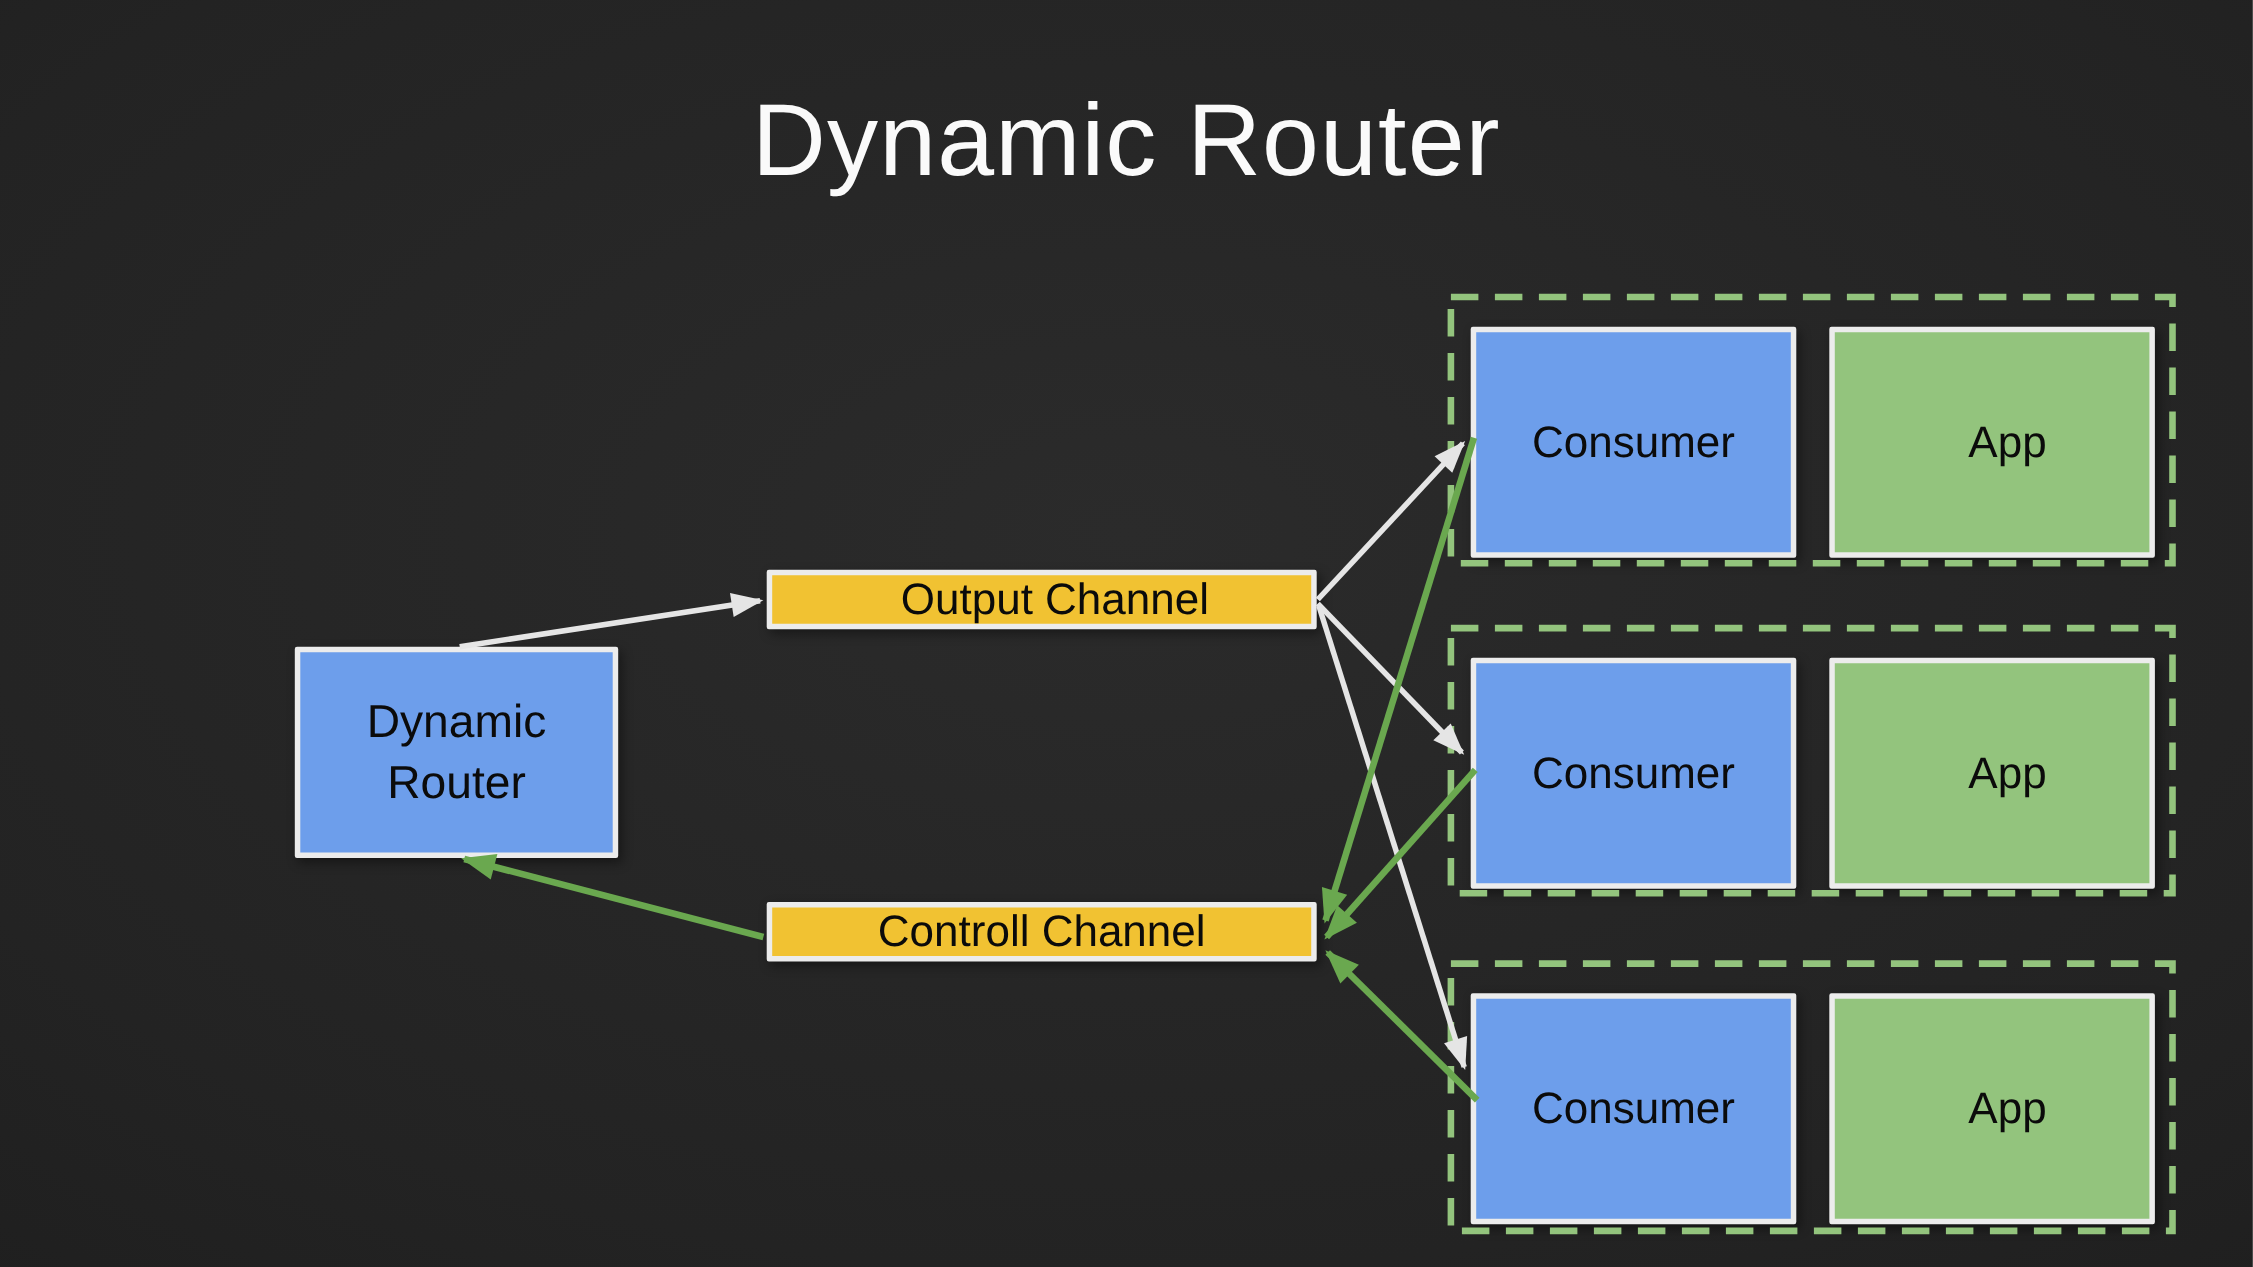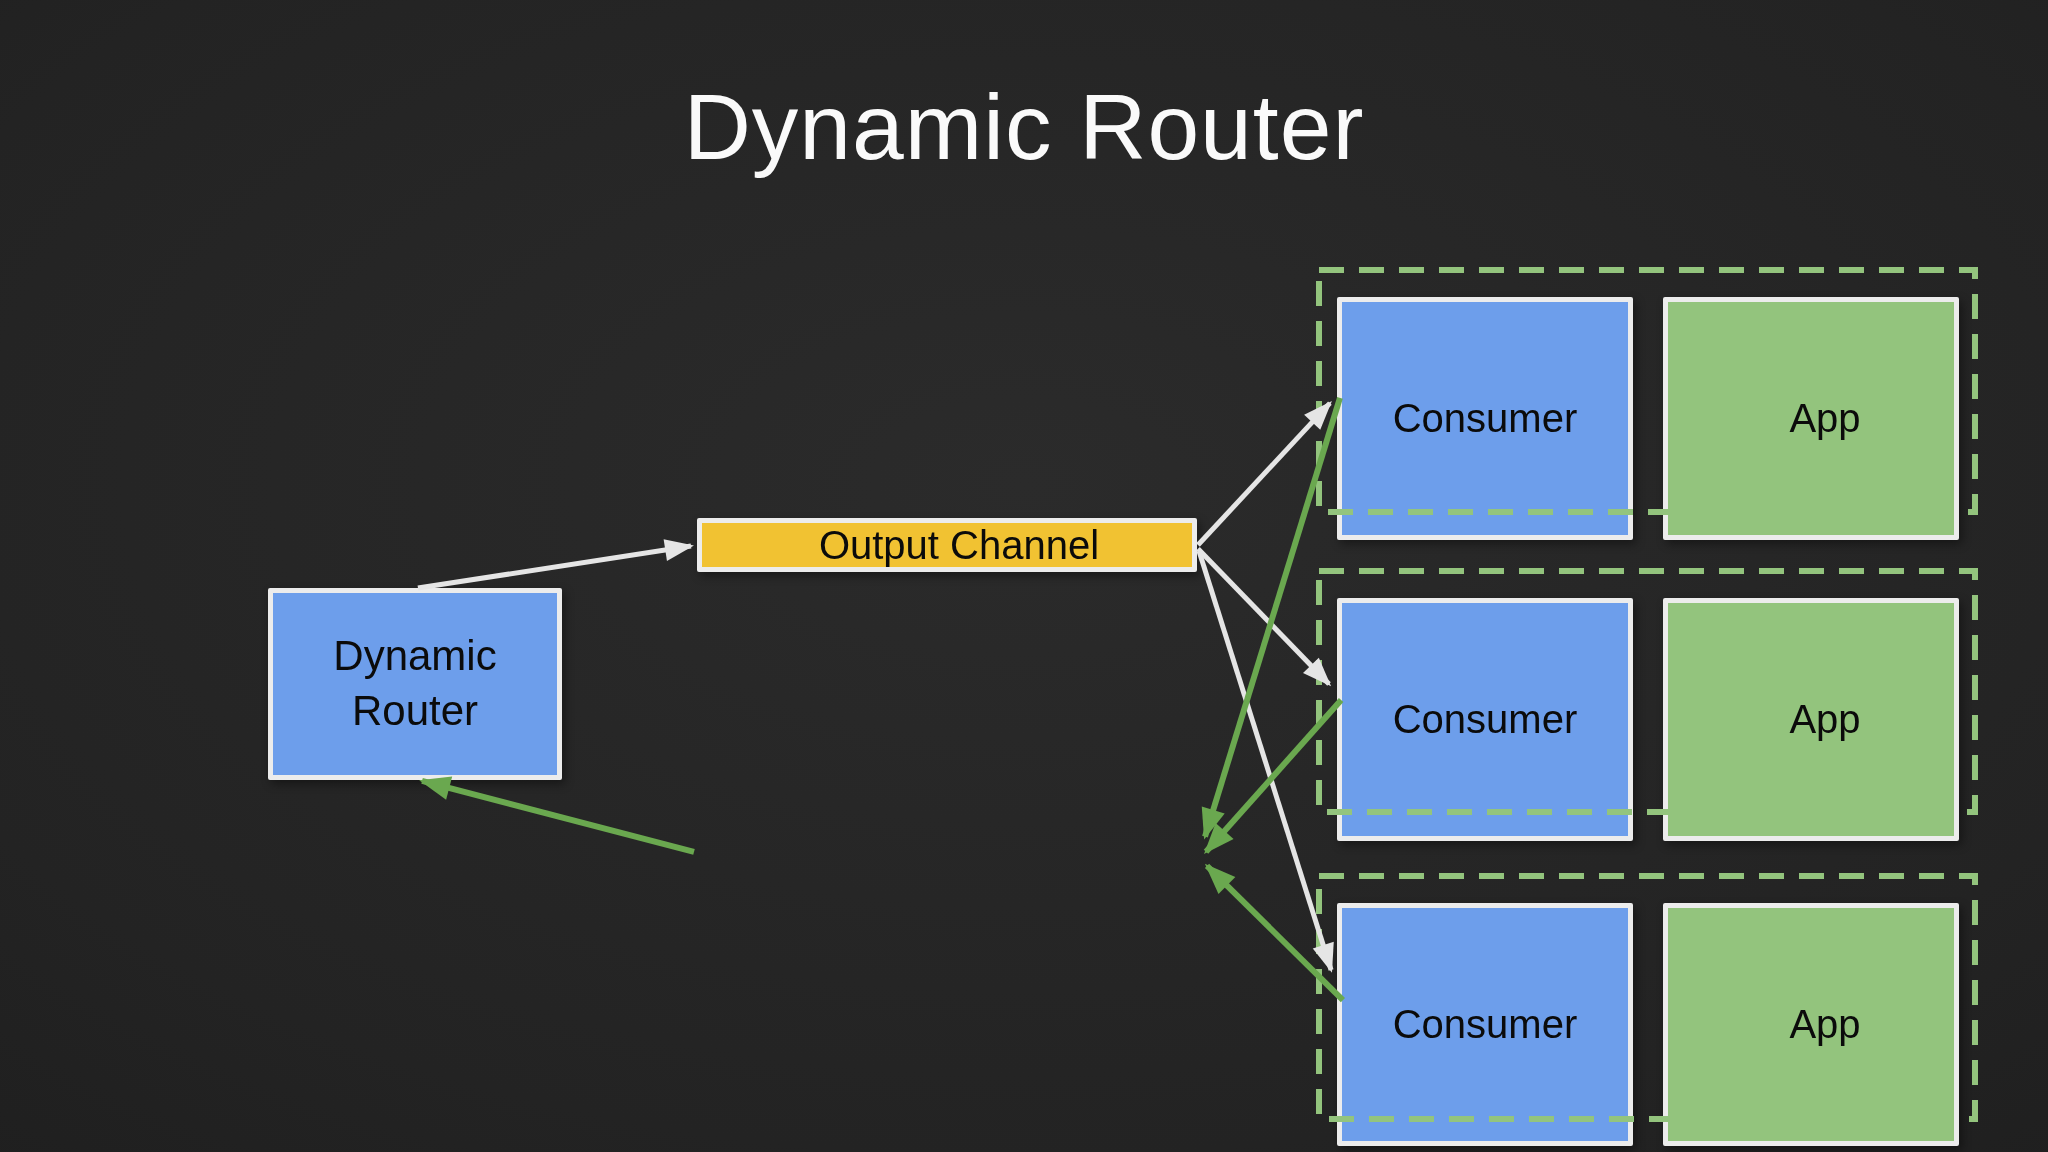--- a/index.html
+++ b/index.html
@@ -57,21 +57,21 @@
     box-sizing: border-box;
   }
   #group-1 { top: 267px; height: 248px; }
   #group-2 { top: 568px; height: 247px; }
   #group-3 { top: 873px; height: 249px; }
 
   .consumer, .app {
     position: absolute;
     top: 30px;
     width: 296px;
-    height: 243px;
+    height: 210px;
     font-size: 40px;
   }
   .consumer { left: 21px; }
   .app      { left: 347px; padding-left: 28px; }
 
   #edges {
     position: absolute;
     left: 0; top: 0;
     width: 2048px;
     height: 1152px;
@@ -86,20 +86,23 @@
   <div class="title">Dynamic Router</div>
 
   <div class="node blue" id="dynamic-router">
     <span class="lbl">Dynamic Router</span>
   </div>
 
   <div class="node yellow channel" id="output-channel">
     <span class="lbl">Output Channel</span>
   </div>
 
+  <div class="node yellow channel" id="controll-channel">
+    <span class="lbl">Controll Channel</span>
+  </div>
 
   <div class="group" id="group-1">
     <div class="node blue consumer" id="consumer-1">
       <span class="lbl">Consumer</span>
     </div>
     <div class="node green app" id="app-1">
       <span class="lbl">App</span>
     </div>
   </div>
 

